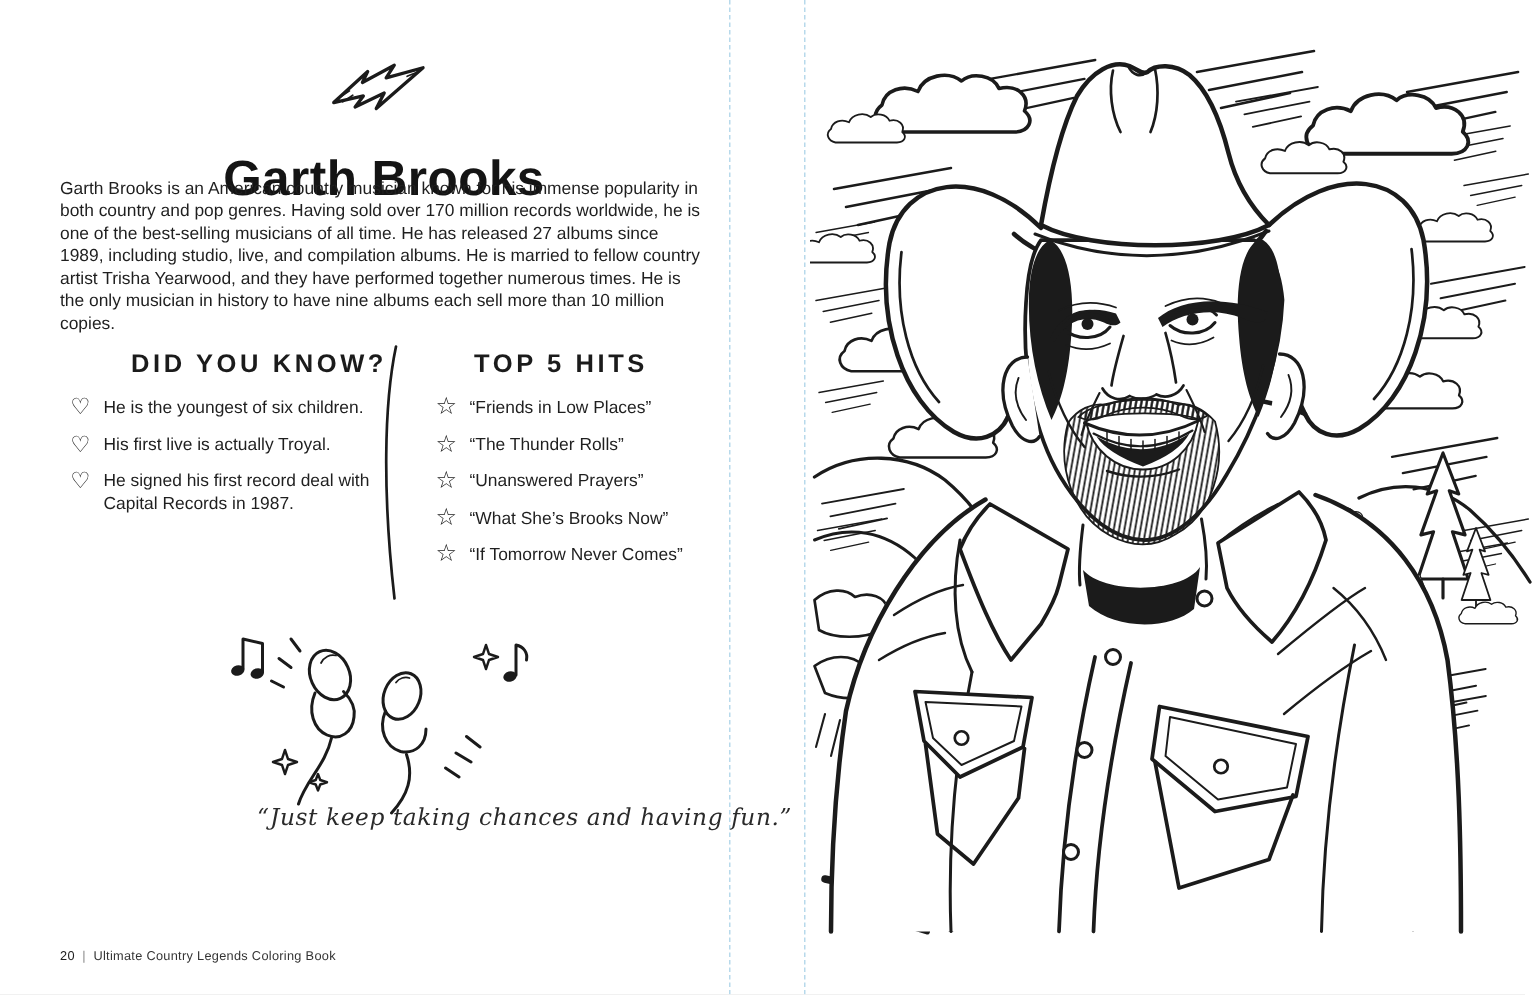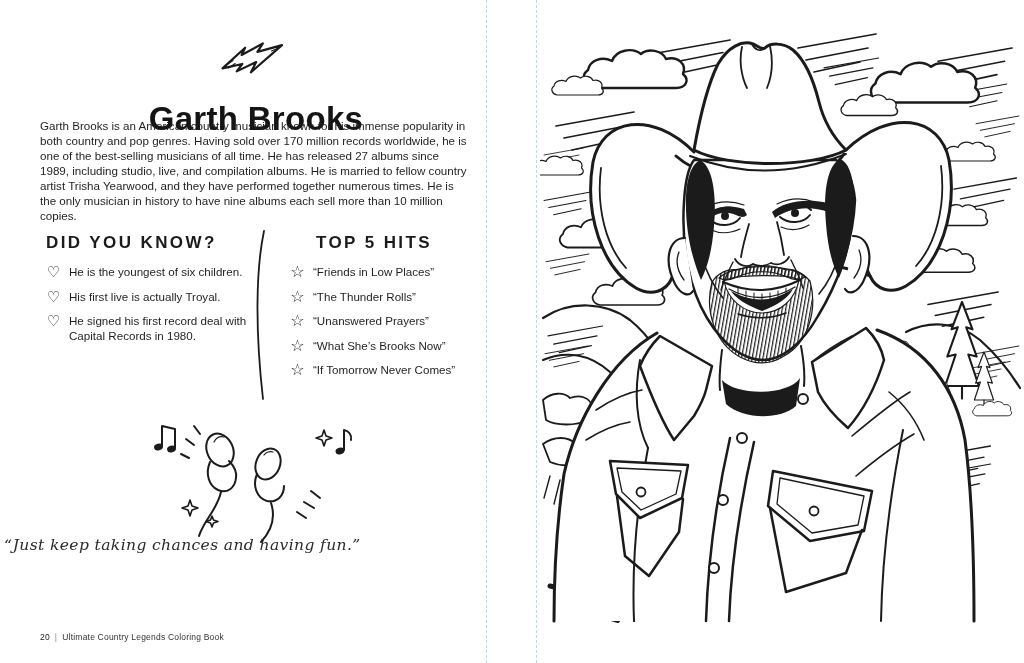--- a/index.html
+++ b/index.html
@@ -10,29 +10,29 @@
 
   .bolt{position:absolute;left:219px;top:39px;width:74px;height:42px;transform:rotate(-4deg);}
   .page-title{position:absolute;left:0;top:78px;width:512px;text-align:center;
               font-size:33px;font-weight:bold;letter-spacing:.3px;color:#141414;}
   .bio{position:absolute;left:40px;top:106px;width:430px;font-size:11.6px;line-height:15px;color:#1f1f1f;}
 
   .col{position:absolute;top:233px;}
   .col-facts{left:46px;width:212px;}
   .col-hits{left:290px;width:186px;}
   .col-heading{font-size:17px;font-weight:bold;letter-spacing:2.4px;color:#1b1b1b;margin-bottom:12px;}
-  .col-facts .col-heading{text-align:left;}
+  .col-facts .col-heading{text-align:right;}
   .col-hits .col-heading{padding-left:26px;}
   .item{display:flex;gap:8px;margin-bottom:10px;font-size:11.6px;line-height:14.5px;color:#1f1f1f;}
   .bullet{flex:0 0 15px;text-align:center;font-size:15px;line-height:14px;color:#1b1b1b;}
   .col-hits .bullet{font-size:16px;}
 
   .divider{position:absolute;left:251px;top:229px;width:20px;height:172px;}
   .earbuds{position:absolute;left:148px;top:414px;width:220px;height:130px;}
-  .quote{position:absolute;left:4px;top:536px;width:512px;text-align:left;
+  .quote{position:absolute;left:16px;top:536px;width:512px;text-align:right;
          font-family:"DejaVu Serif",serif;font-style:italic;font-size:15.5px;color:#2a2a2a;letter-spacing:.4px;}
 
   .footer{position:absolute;left:40px;top:632px;font-size:8.5px;color:#333;letter-spacing:.2px;}
   .footer .num{font-weight:normal;color:#222;}
   .footer .sep{color:#8a8a8a;padding:0 5px;}
 
   .illu{position:absolute;left:540px;top:30px;width:484px;height:596px;}
   .ink{stroke:#1b1b1b;fill:none;stroke-linecap:round;stroke-linejoin:round;}
   .paper{fill:#ffffff;}
   .dark{fill:#1b1b1b;stroke:none;}
@@ -59,21 +59,21 @@
     <div class="item">
       <span class="bullet">♡</span>
       <span>He is the youngest of six children.</span>
     </div>
     <div class="item">
       <span class="bullet">♡</span>
       <span>His first live is actually Troyal.</span>
     </div>
     <div class="item">
       <span class="bullet">♡</span>
-      <span>He signed his first record deal with Capital Records in 1980.</span>
+      <span>He signed his first record deal with Capital Records in 1987.</span>
     </div>
   </div>
 
   <svg class="divider" viewBox="0 0 20 172">
     <path class="ink" stroke-width="1.8" d="M13,2 C5,40 4,100 12,170"></path>
   </svg>
 
   <div class="col col-hits">
     <div class="col-heading">TOP 5 HITS</div>
     <div class="item">

